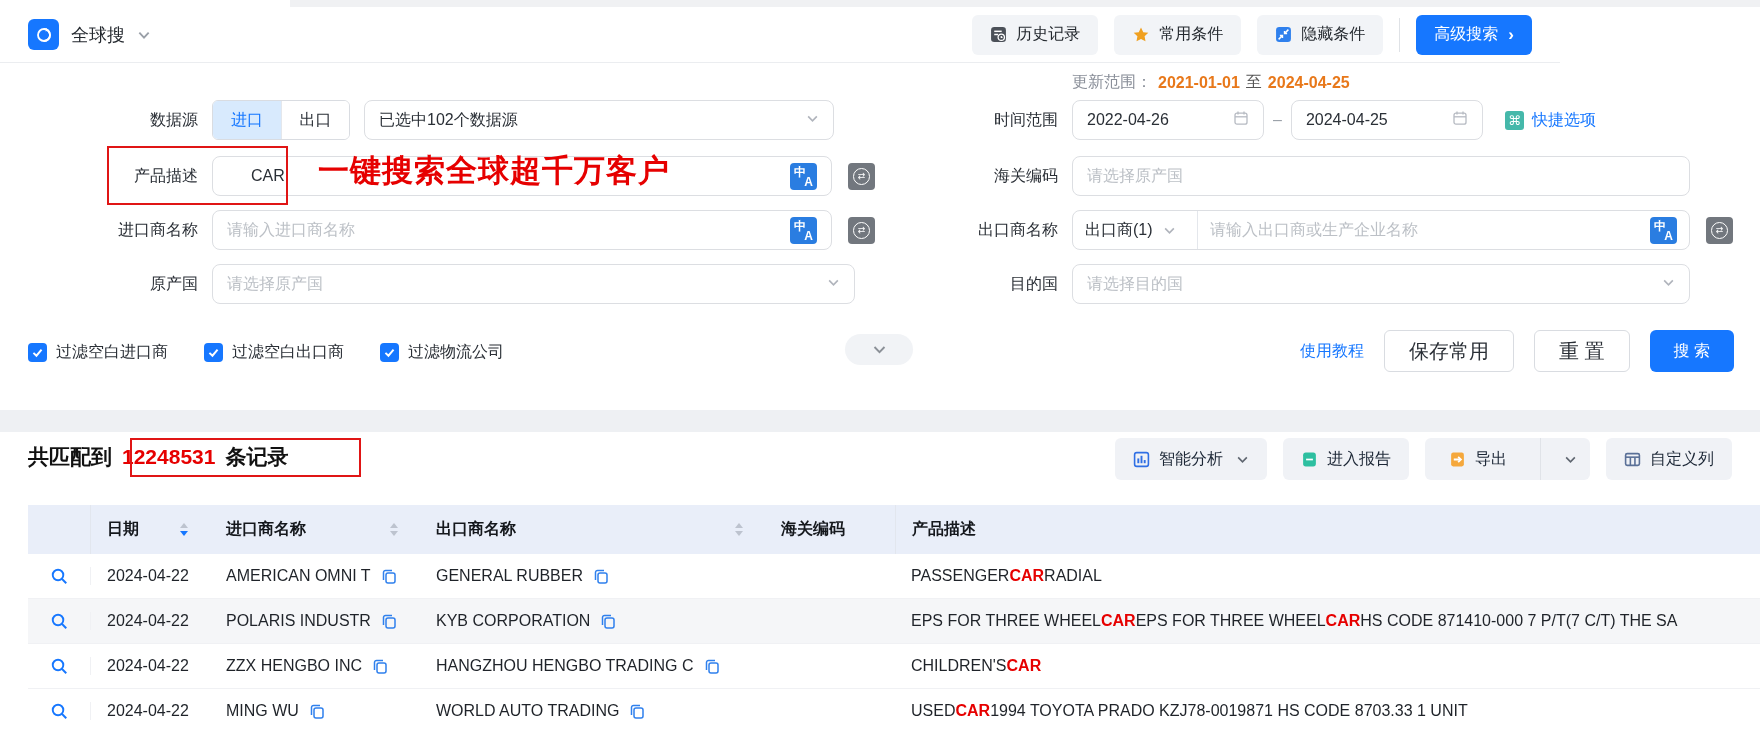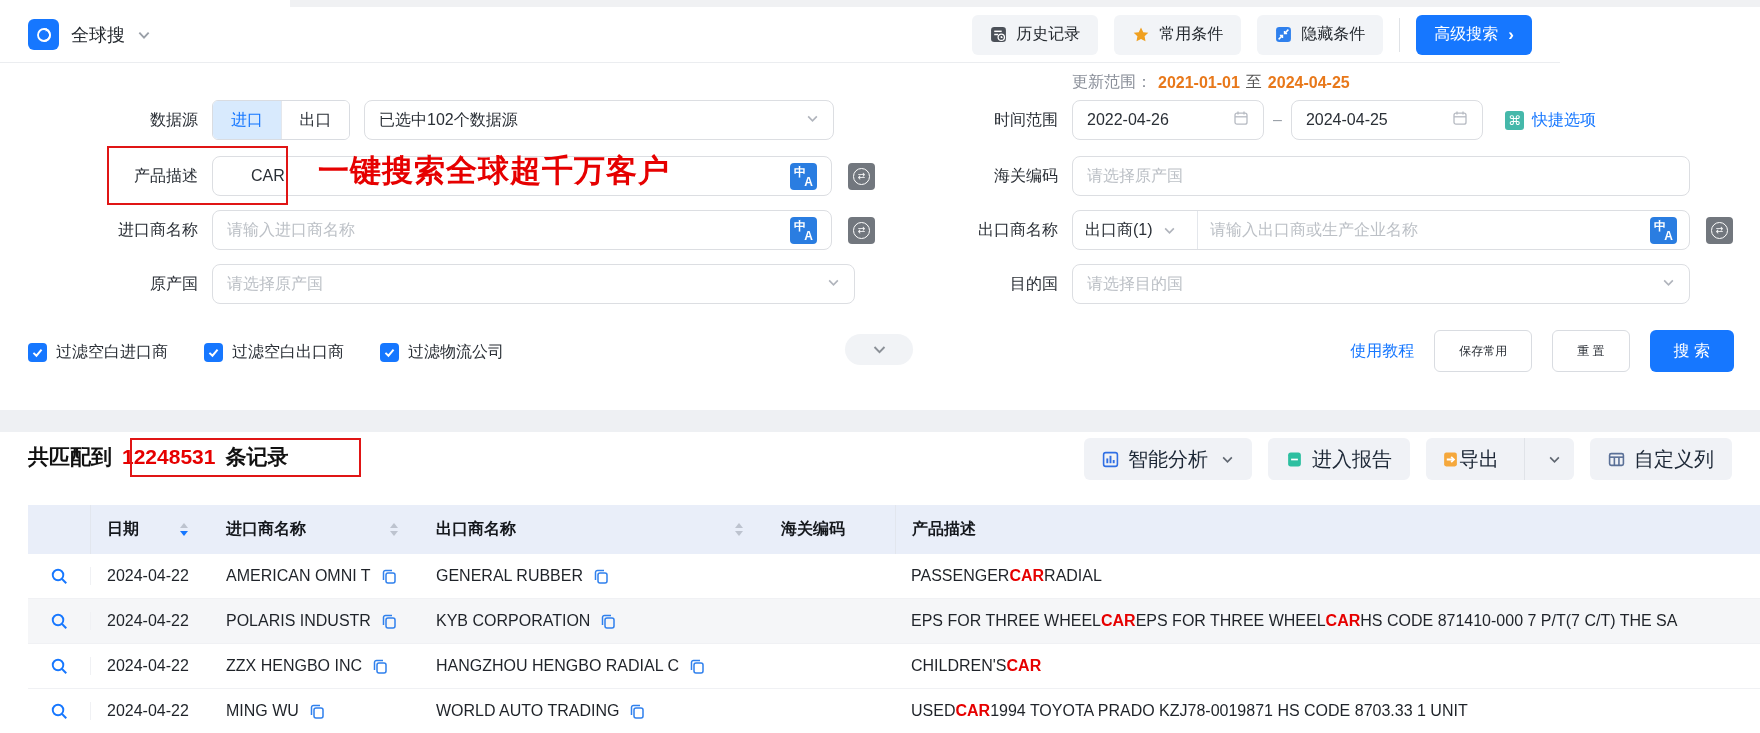--- a/index.html
+++ b/index.html
@@ -65,36 +65,36 @@
   .checks { position:absolute; left:28px; top:336px; height:32px; display:flex; align-items:center; gap:36px; }
   .chk { display:flex; align-items:center; gap:9px; cursor:pointer; }
   .box { width:19px; height:19px; background:#1677ff; border-radius:4px; display:flex; align-items:center; justify-content:center; }
   .chk span.lbl { font-size:16px; color:#2a2f36; }
   .collapse-pill { position:absolute; left:845px; top:334px; width:68px; height:31px; background:#f1f3f6;
     border-radius:16px; display:flex; align-items:center; justify-content:center; cursor:pointer; }
 
   .form-actions { position:absolute; right:26px; top:330px; display:flex; align-items:center; gap:20px; }
   .link { font-size:16px; color:#1677ff; cursor:pointer; }
   .ghost-btn { height:42px; padding:0 24px; border:1px solid #d9dce1; border-radius:6px; background:#fff;
-    font-size:12px; color:#2a2f36; display:flex; align-items:center; cursor:pointer; }
+    font-size:20px; color:#2a2f36; display:flex; align-items:center; cursor:pointer; }
   .primary-btn { height:42px; padding:0 24px; border-radius:6px; background:#1677ff; color:#fff;
     font-size:16px; display:flex; align-items:center; cursor:pointer; }
 
   .section-band { position:absolute; left:0; top:410px; width:1760px; height:22px; background:#eef0f3; }
 
   
   .count-line { position:absolute; left:28px; top:443px; display:flex; align-items:center; gap:10px;
     font-size:21px; font-weight:bold; color:#111; }
   .count-line .num { color:#e60000; }
   .toolbar { position:absolute; right:28px; top:438px; display:flex; align-items:center; gap:16px; }
   .tool-btn { height:42px; background:#f0f2f6; border-radius:6px; padding:0 18px;
-    display:flex; align-items:center; gap:9px; font-size:20px; color:#1c2736; cursor:pointer; }
+    display:flex; align-items:center; gap:9px; font-size:16px; color:#1c2736; cursor:pointer; }
   .tool-btn .cgap { margin-left:4px; }
   .split { padding:0; overflow:hidden; }
-  .split .main { display:flex; align-items:center; padding:0 16px; height:100%; }
+  .split .main { display:flex; align-items:center; gap:9px; padding:0 24px; height:100%; }
   .split .sep { width:1px; height:100%; background:#e0e3e8; }
   .split .more { width:40px; height:100%; display:flex; align-items:center; justify-content:center; }
 
   
   .table { position:absolute; left:28px; top:505px; width:1732px; }
   .thead { display:flex; height:49px; background:#e9eef9; align-items:center; }
   .tr { display:flex; height:45px; align-items:center; background:#fff; border-bottom:1px solid #f0f1f4; }
   .tr.alt { background:#f5f6f8; }
   .td,.th { display:flex; align-items:center; padding-left:16px; overflow:hidden; white-space:nowrap; font-size:16px; }
   .th { font-weight:bold; color:#15181d; height:100%; }
@@ -517,21 +517,21 @@
         </div>
         <div class="td c1">2024-04-22</div>
         <div class="td c2">
           <span class="name-txt">ZZX HENGBO INC</span>
           <svg class="copy-ic" width="16" height="16" viewBox="0 0 16 16">
             <rect x="5" y="5" width="9" height="10" rx="2" fill="none" stroke="#2f80ed" stroke-width="1.5"></rect>
             <path d="M11 2.5 H4.5 A2 2 0 0 0 2.5 4.5 V12" fill="none" stroke="#2f80ed" stroke-width="1.5"></path>
           </svg>
         </div>
         <div class="td c3">
-          <span class="name-txt">HANGZHOU HENGBO RADIAL C</span>
+          <span class="name-txt">HANGZHOU HENGBO TRADING C</span>
           <svg class="copy-ic" width="16" height="16" viewBox="0 0 16 16">
             <rect x="5" y="5" width="9" height="10" rx="2" fill="none" stroke="#2f80ed" stroke-width="1.5"></rect>
             <path d="M11 2.5 H4.5 A2 2 0 0 0 2.5 4.5 V12" fill="none" stroke="#2f80ed" stroke-width="1.5"></path>
           </svg>
         </div>
         <div class="td c4"></div>
         <div class="td c5">
           <span>CHILDREN'S </span>
           <span class="hl">CAR</span>
         </div>

